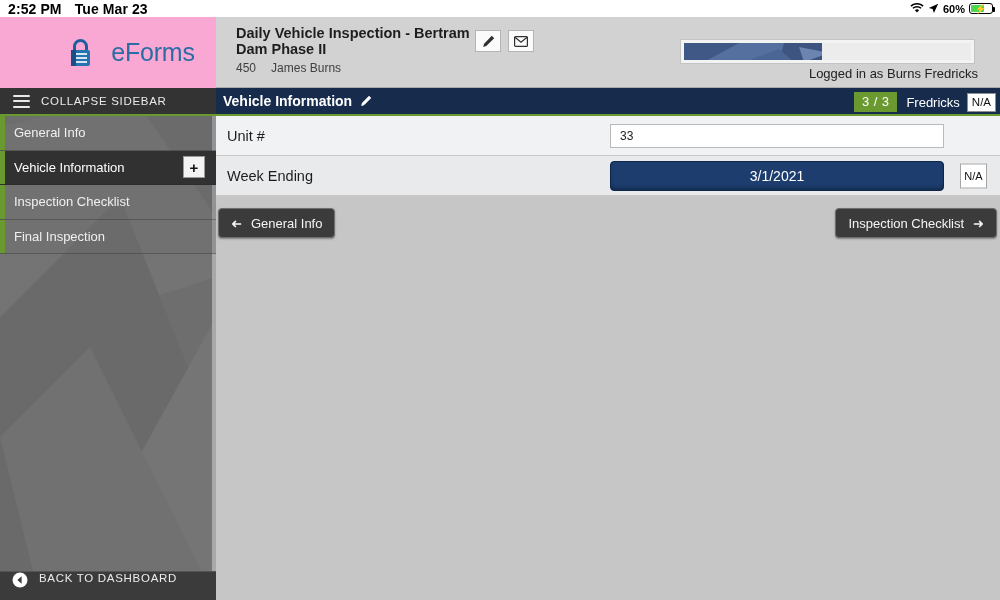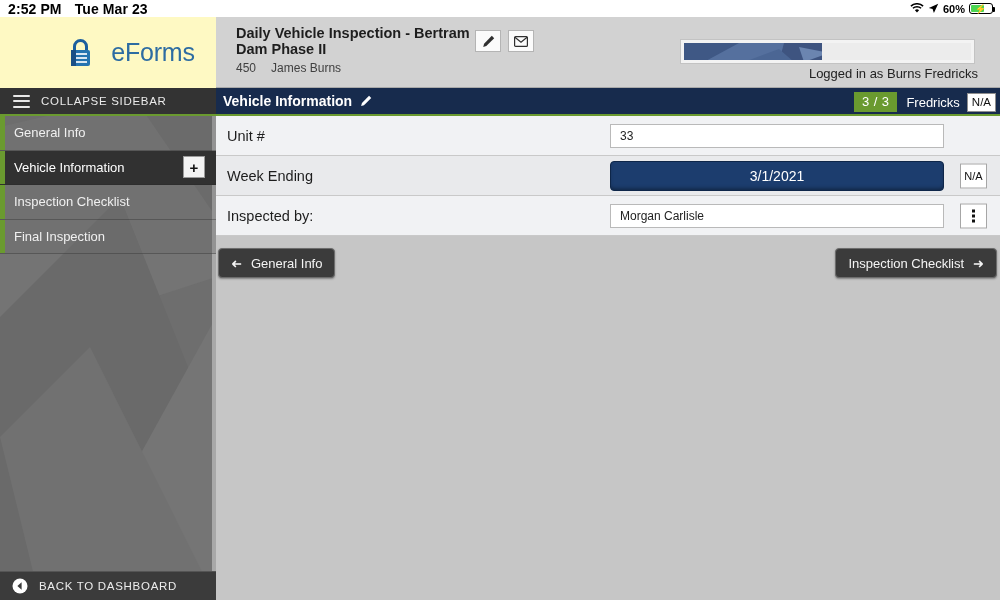--- a/index.html
+++ b/index.html
@@ -48,21 +48,21 @@
 
   
   .sidebar {
     position: absolute; left: 0; top: 17px; width: 216px; height: 583px;
     background: #6e6e6e;
     overflow: hidden;
   }
   .poly-bg { position: absolute; inset: 0; }
   .sidebar-logo {
     position: relative; z-index: 2;
-    height: 71px; background: #fef9c3;
+    height: 71px; background: #f9a8d4;
     display: flex; align-items: center; justify-content: center;
     gap: 18px;
     padding-left: 47px;
   }
   .lock-icon { width: 25px; height: 30px; display: block; }
   .brand {
     font-size: 25px; color: #2d6ca2; font-weight: 400;
     letter-spacing: -0.2px;
   }
   .collapse-bar {
@@ -98,21 +98,21 @@
   .plus-btn {
     position: absolute; right: 11px; top: 50%; transform: translateY(-50%);
     width: 22px; height: 22px; background: #f3f3f3;
     border: 1px solid #9a9a9a;
     display: flex; align-items: center; justify-content: center;
     font-size: 15px; font-weight: bold; color: #111; line-height: 1;
   }
   .back-dash {
     position: absolute; left: 0; bottom: 0; z-index: 2;
     width: 216px; height: 29px; background: #3b3b3b;
-    display: flex; align-items: center; gap: 11px; padding-left: 12px;
+    display: flex; align-items: flex-start; gap: 11px; padding-left: 12px;
     border-top: 1px solid #555;
   }
   .back-dash .label {
     font-size: 11.5px; color: #ececec; letter-spacing: 0.7px;
   }
 
   
   .main {
     position: absolute; left: 216px; top: 17px;
     width: 784px; height: 583px;
@@ -383,31 +383,20 @@
       <span class="row-label">Unit #</span>
       <span class="field-input">33</span>
     </div>
 
     <div class="form-row even">
       <span class="row-label">Week Ending</span>
       <span class="date-btn">3/1/2021</span>
       <span class="row-side-btn">N/A</span>
     </div>
 
-    <div class="form-row odd">
-      <span class="row-label">Inspected by:</span>
-      <span class="field-input">Morgan Carlisle</span>
-      <span class="row-side-btn">
-        <span class="dots">
-            <i></i>
-            <i></i>
-            <i></i>
-          </span>
-      </span>
-    </div>
 
     <div class="btn-row">
       <div class="nav-btn prev">
         <span class="arrow" style="transform: scaleX(-1);">➜</span>
         <span>General Info</span>
       </div>
       <div class="nav-btn next">
         <span>Inspection Checklist</span>
         <span class="arrow">➜</span>
       </div>

